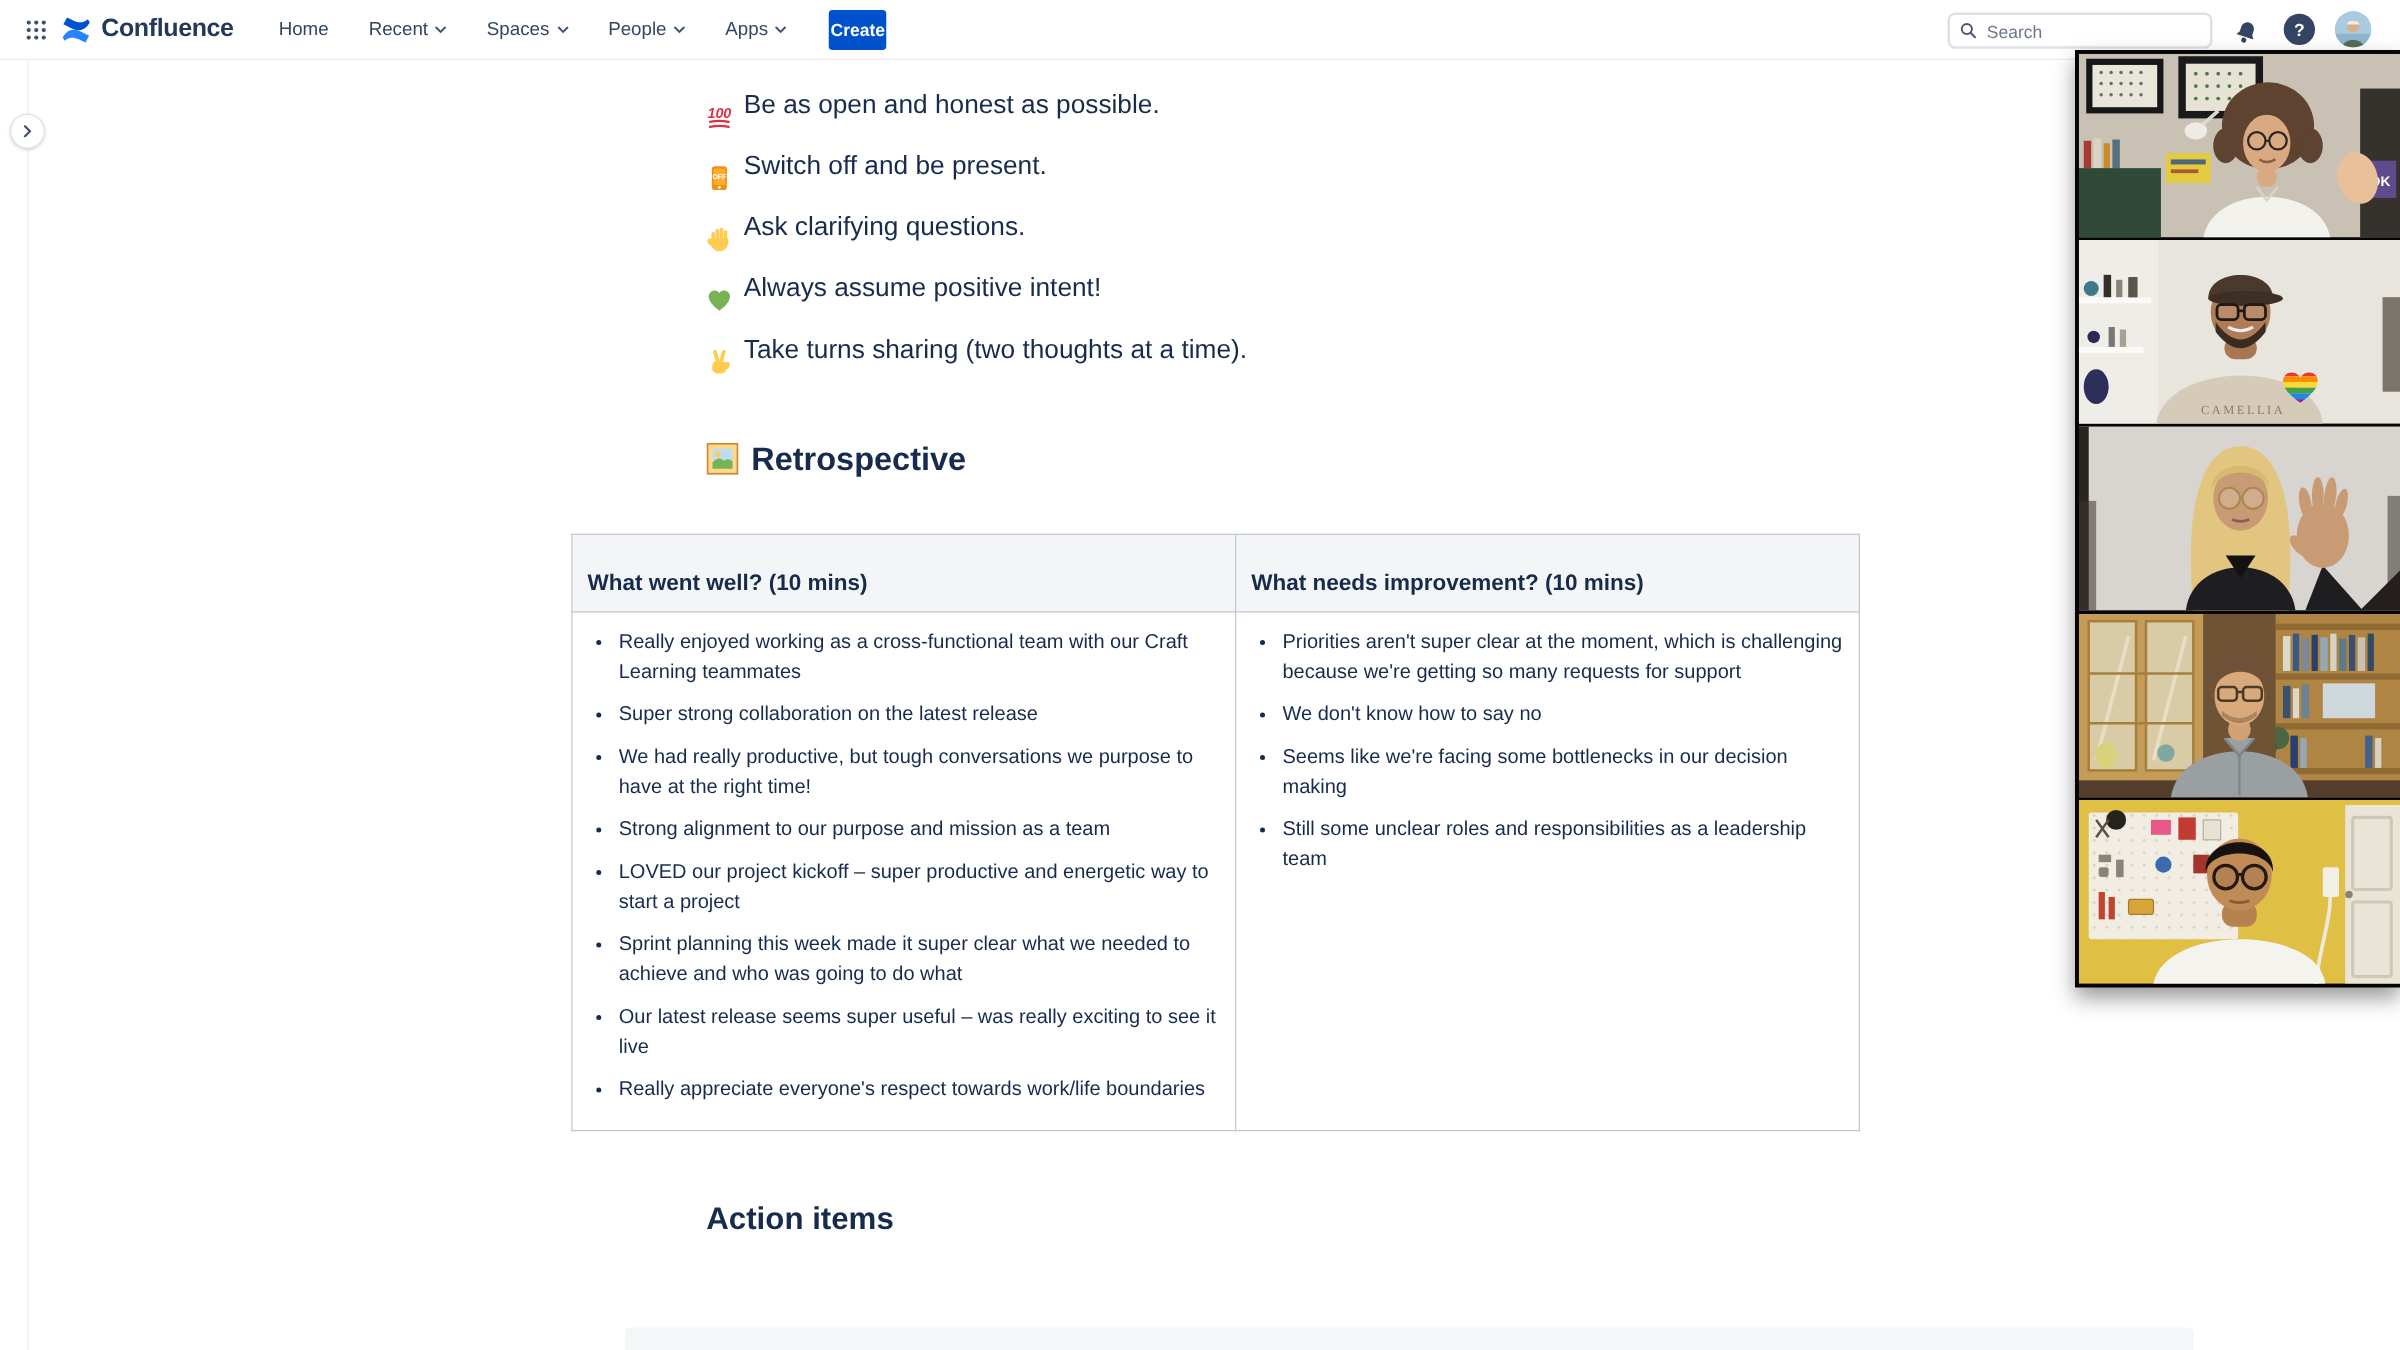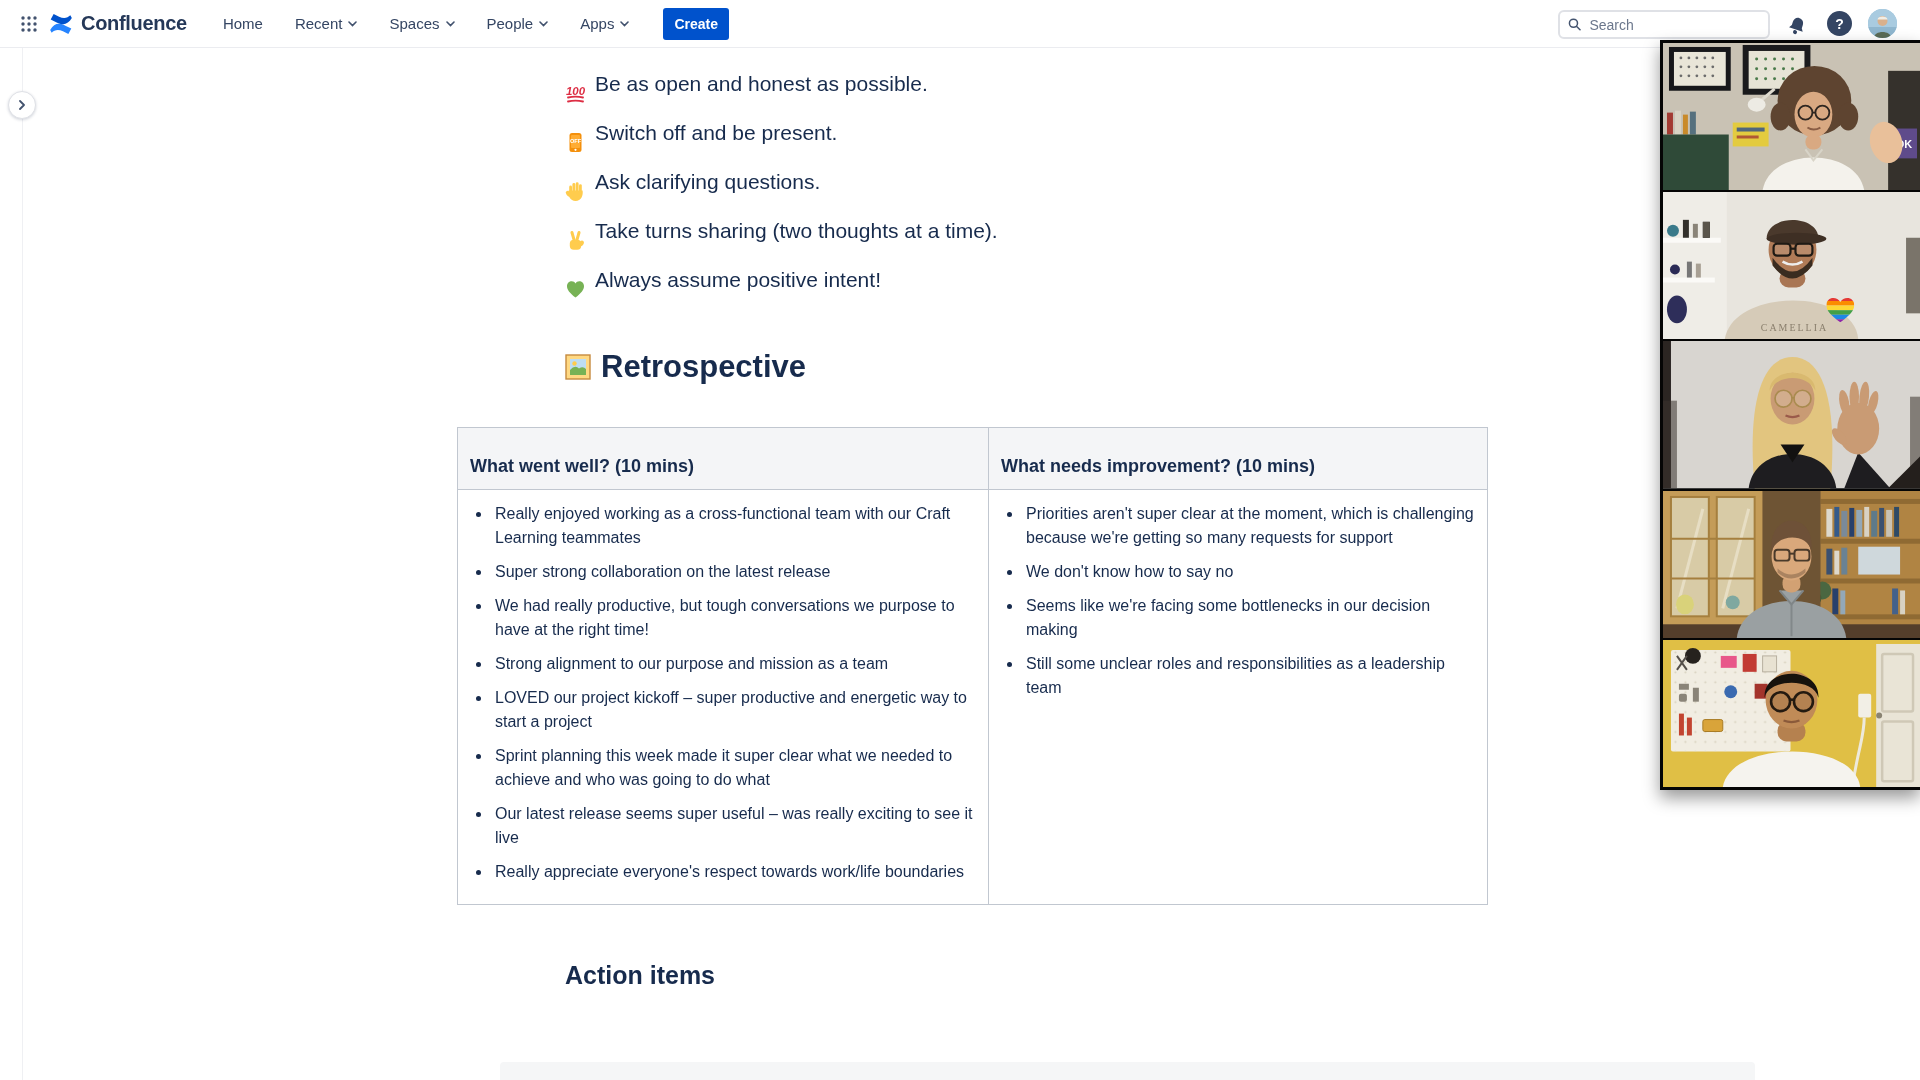--- a/index.html
+++ b/index.html
@@ -18,21 +18,21 @@
   .logo { display:flex; align-items:center; margin-left:6px; cursor:pointer; }
   .logo-text { font-size:20px; font-weight:700; color:#253858; margin-left:7px; letter-spacing:-0.3px; }
   .nav-menu { display:flex; align-items:center; margin-left:34px; }
   .nav-item {
     display:flex; align-items:center; gap:6px; background:none; border:none;
     font-family:"Liberation Sans", sans-serif; font-size:15px; font-weight:500;
     color:#344563; cursor:pointer; margin-right:28px; padding:6px 2px;
   }
   .create-btn {
     margin-left:4px; background:#0052CC; color:#fff; border:none; border-radius:3px;
-    height:32px; padding:0 11px; font-size:14px; font-weight:600; cursor:pointer;
+    height:32px; padding:0 1px; font-size:14px; font-weight:600; cursor:pointer;
     font-family:"Liberation Sans", sans-serif;
   }
   .search-box {
     position:absolute; left:1558px; top:10px; width:212px; height:29px;
     border:2px solid #DFE1E6; border-radius:6px; background:#fff;
     display:flex; align-items:center; padding:0 8px;
   }
   .search-box input {
     border:none; outline:none; width:100%; font-size:14px; color:#172B4D;
     font-family:"Liberation Sans", sans-serif; margin-left:6px; background:transparent;
@@ -52,21 +52,21 @@
     cursor:pointer; display:flex; align-items:center; justify-content:center; z-index:5;
   }
   
   .main { position:absolute; left:457px; top:48px; width:1030px; }
   .agreements { padding-top:25px; }
   .agreement { display:flex; align-items:center; gap:9px; margin:0 0 28px 108px; height:21px; }
   .emoji-icon { width:21px; height:21px; flex:none; display:inline-flex;margin-top:20px; }
   .agreement-text { font-size:21px; color:#172B4D; }
   .section-heading {
     display:flex; align-items:center; gap:10px; margin:61px 0 0 108px;
-    font-size:31px; font-weight:700; color:#172B4D; height:32px;
+    font-size:26px; font-weight:700; color:#172B4D; height:32px;
   }
   .heading-icon { width:26px; height:26px; flex:none; display:inline-flex; }
   .retro-table { margin-top:44px; width:1030px; border-collapse:collapse; table-layout:fixed; }
   .retro-table th, .retro-table td { border:1px solid #C1C7D0; vertical-align:top; }
   .retro-table th {
     background:#F4F5F7; text-align:left; font-size:18px; color:#172B4D;
     padding:28px 12px 12px; font-weight:700;
   }
   .retro-table td { padding:2px 12px 10px; font-size:16px; }
   .retro-table ul { margin:0; padding-left:22px; }
@@ -209,37 +209,37 @@
             <ellipse cx="3.4" cy="12.8" rx="2" ry="3.2" transform="rotate(-35 3.4 12.8)"></ellipse>
             <path d="M3.6 9.5 h14 a0 0 0 0 1 0 0 c.8 5-1.5 10.5-7 10.5 s-7.8-5.5-7-10.5 Z"></path>
           </g>
         </svg>
       </span>
       <span class="agreement-text">Ask clarifying questions.</span>
     </div>
     <div class="agreement">
       <span class="emoji-icon">
         <svg viewBox="0 0 21 21" width="21" height="21">
+          <path d="M10.5 18.5 C4.5 14 2 10.5 2 7.2 C2 4.3 4.2 2.3 6.8 2.3 C8.4 2.3 9.7 3.1 10.5 4.4 C11.3 3.1 12.6 2.3 14.2 2.3 C16.8 2.3 19 4.3 19 7.2 C19 10.5 16.5 14 10.5 18.5 Z" fill="#77B255"></path>
+        </svg>
+      </span>
+      <span class="agreement-text">Always assume positive intent!</span>
+    </div>
+    <div class="agreement">
+      <span class="emoji-icon">
+        <svg viewBox="0 0 21 21" width="21" height="21">
           <g fill="#FFCC4D">
             <rect x="6.6" y="0.8" width="3" height="11.5" rx="1.5" transform="rotate(-16 8.1 6.5)"></rect>
             <rect x="11.4" y="0.8" width="3" height="11.5" rx="1.5" transform="rotate(16 12.9 6.5)"></rect>
             <rect x="4.8" y="9.8" width="11.4" height="10" rx="4"></rect>
             <ellipse cx="16.4" cy="13.4" rx="2.2" ry="3" transform="rotate(30 16.4 13.4)"></ellipse>
           </g>
         </svg>
       </span>
       <span class="agreement-text">Take turns sharing (two thoughts at a time).</span>
-    </div>
-    <div class="agreement">
-      <span class="emoji-icon">
-        <svg viewBox="0 0 21 21" width="21" height="21">
-          <path d="M10.5 18.5 C4.5 14 2 10.5 2 7.2 C2 4.3 4.2 2.3 6.8 2.3 C8.4 2.3 9.7 3.1 10.5 4.4 C11.3 3.1 12.6 2.3 14.2 2.3 C16.8 2.3 19 4.3 19 7.2 C19 10.5 16.5 14 10.5 18.5 Z" fill="#77B255"></path>
-        </svg>
-      </span>
-      <span class="agreement-text">Always assume positive intent!</span>
     </div>
   </section>
 
   <h1 class="section-heading">
     <span class="heading-icon">
       <svg viewBox="0 0 26 26" width="26" height="26">
         <rect x="1" y="1" width="24" height="24" fill="#FFD983" stroke="#C68A3F" stroke-width="1.4"></rect>
         <rect x="5" y="5" width="16" height="16" fill="#BDDDF4"></rect>
         <circle cx="9.5" cy="9.5" r="2.2" fill="#FFCC4D"></circle>
         <path d="M5 16 Q10 10.5 14 14.5 Q18 12 21 15 L21 21 L5 21 Z" fill="#77B255"></path>

